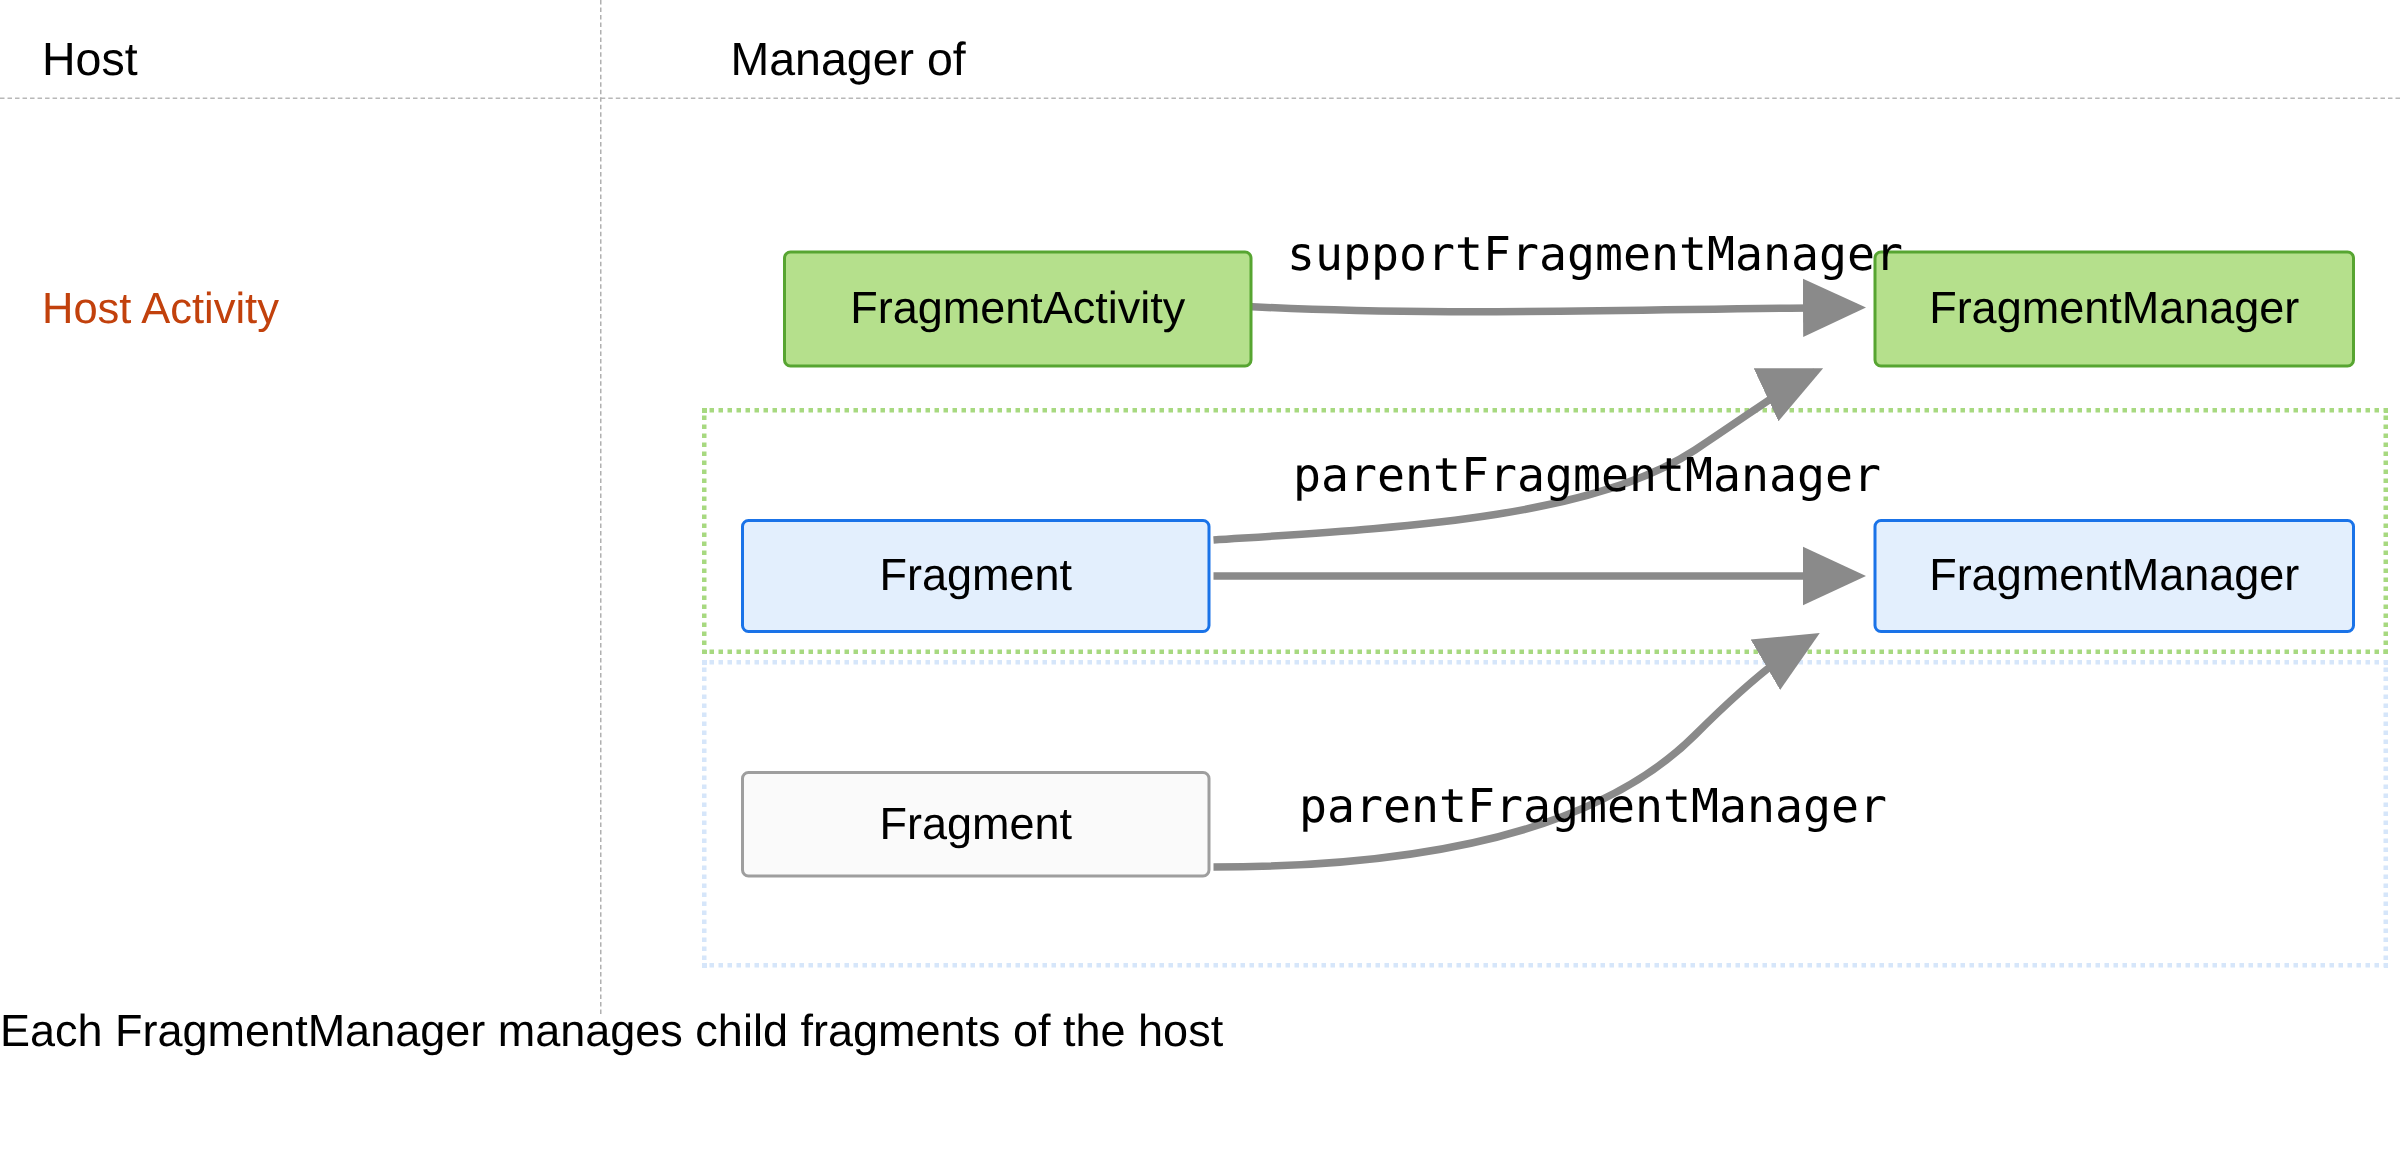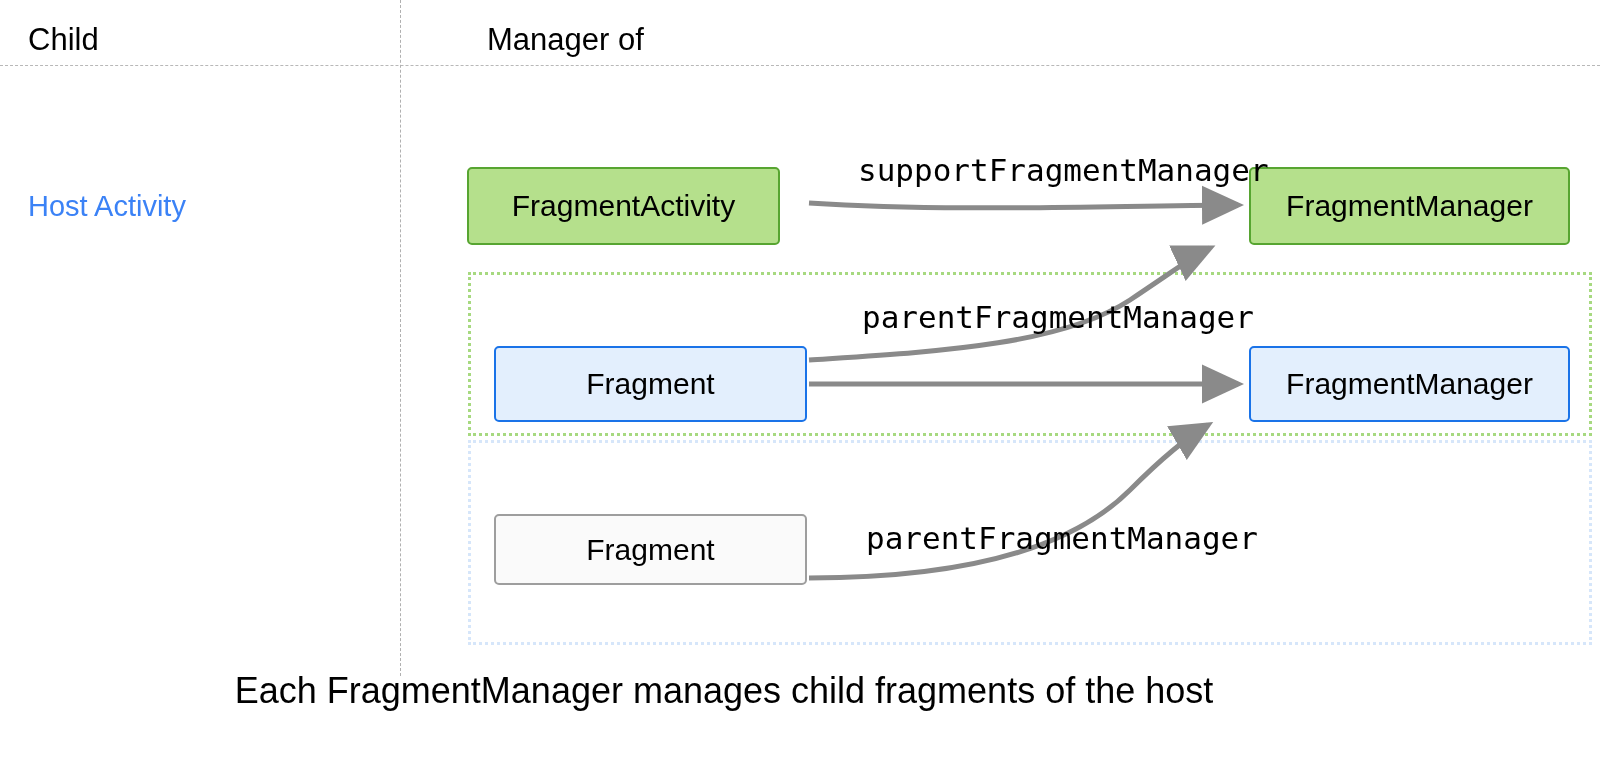--- a/index.html
+++ b/index.html
@@ -47,21 +47,21 @@
     height: 676px;
     border-left: 1.5px dashed #b0b0b0;
   }
 
   
   .row-label {
     position: absolute;
     left: 28px;
     font-size: 29px;
     line-height: 1;
-    color: #3b82f6;
+    color: #c2410c;
     white-space: nowrap;
   }
   #lbl-host-activity  { top: 192px; }
   #lbl-host-fragment  { top: 368px; }
   #lbl-child-fragment { top: 536px; }
 
   
   .group {
     position: absolute;
     box-sizing: border-box;
@@ -100,21 +100,21 @@
   }
   .node.blue {
     background: #e3effd;
     border: 2px solid #1a73e8;
   }
   .node.plain {
     background: #fafafa;
     border: 2px solid #9e9e9e;
   }
 
-  #node-fragment-activity { left: 467px;  top: 167px; width: 313px; height: 78px; }
+  #node-fragment-activity { left: 522px;  top: 167px; width: 313px; height: 78px; }
   #node-fm-activity       { left: 1249px; top: 167px; width: 321px; height: 78px; }
   #node-fragment-host     { left: 494px;  top: 346px; width: 313px; height: 76px; }
   #node-fm-host           { left: 1249px; top: 346px; width: 321px; height: 76px; }
   #node-fragment-child    { left: 494px;  top: 514px; width: 313px; height: 71px; }
 
   
   #arrows {
     position: absolute;
     left: 0;
     top: 0;
@@ -136,32 +136,31 @@
   #edge-parent-host { left: 862px; top: 302px; }
   #edge-child-host  { left: 858px; top: 395px; }
   #edge-parent-child{ left: 866px; top: 523px; }
 
   
   #caption {
     position: absolute;
     left: 0;
     top: 673px;
     width: 1448px;
-    text-align: center;
-    font-size: 36px;
+    font-size: 30px;
     line-height: 1;
     color: #000;
   }
 </style>
 </head>
 <body>
 
 <div id="canvas">
 
-  <div class="hdr" id="hdr-level">Child</div>
+  <div class="hdr" id="hdr-level">Host</div>
   <div class="hdr" id="hdr-instance">Manager of</div>
 
   <div class="hdr-rule"></div>
   <div class="v-rule"></div>
 
   <div class="row-label" id="lbl-host-activity">Host Activity</div>
 
   <div class="group" id="group-host-fragment"></div>
   <div class="group" id="group-child-fragment"></div>
 

